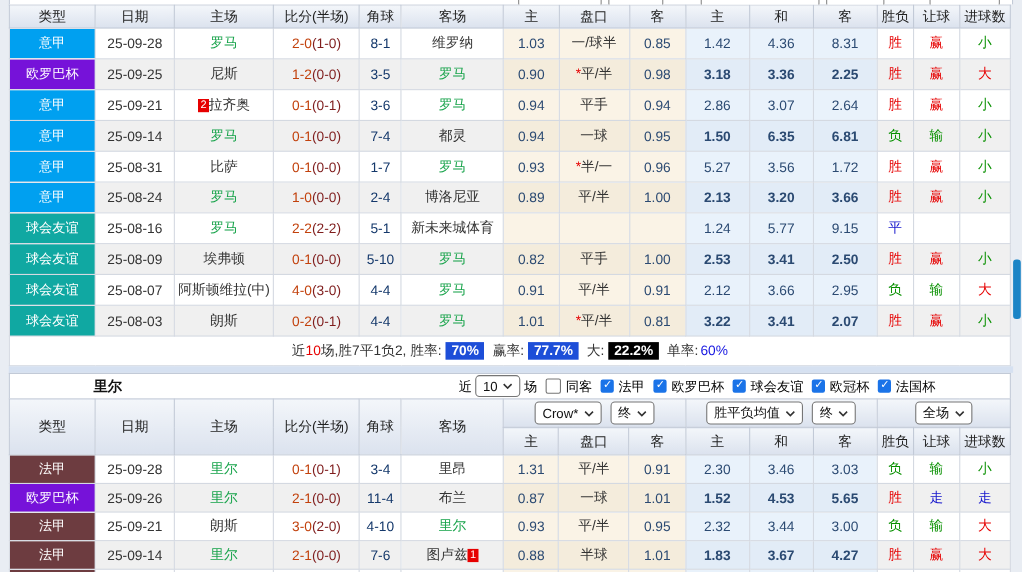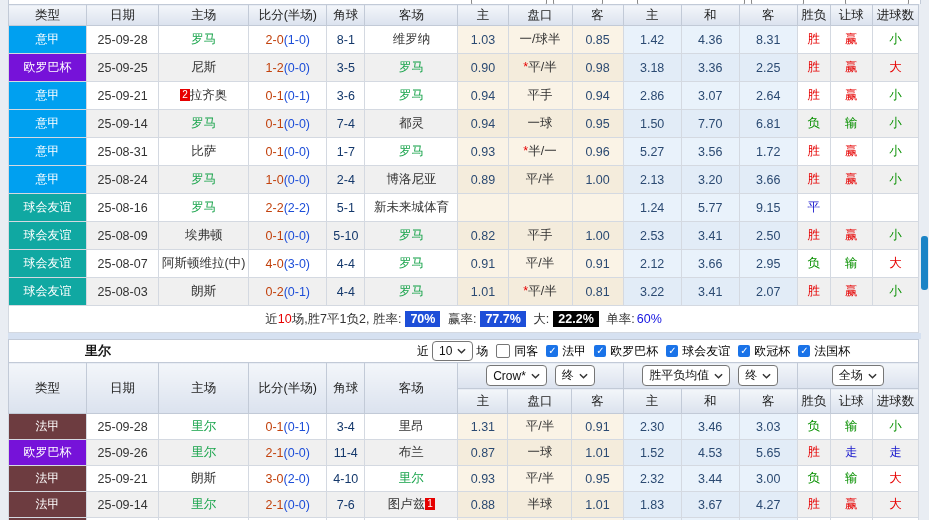--- a/index.html
+++ b/index.html
@@ -24,25 +24,25 @@
   .t-roma tbody tr{height:28px}
   .t-lille tbody tr{height:26px}
   .hdr-group{height:26px}
   .hdr-labels th{height:24px}
   tr.odd td{background-color:#fff}
   tr.even td{background-color:#f0f0f0}
   td.league{color:#fff;font-size:12px;}
   td.crow{background-color:#faf3e6 !important;}
   td.eu{background-color:#e9f2fb !important;}
   tr.even td.crow{background-color:#f4ecdc !important;}
-  tr.even td.eu{background-color:#e2ecf7 !important;}
+  tr.even td.eu{background-color:#e2ecf7 !important;font-weight:bold;}
   .odds{color:#2b4a72;}
   .corner{color:#14386b;}
   .ft{color:#c2410c;}
-  .ht{color:#1d4ed8;}
+  .ht{color:#7f1d1d;}
   .sel-team{color:#17a34a;}
   .star{color:#e60000;}
   .r-red{color:#e60000}.r-green{color:#089000}.r-blue{color:#1414cc}
   .redcard{background:#e60000;color:#fff;font-size:10px;line-height:12px;
     padding:0 2px;display:inline-block;vertical-align:1px;}
   .summary-row td{height:26px;background:#fff;font-size:12.5px;text-align:center;}
   .red-num{color:#e60000;}
   .pct{color:#fff;font-weight:bold;padding:1px 5px;margin:0 4px;}
   .pct-red{background:#1d4ed8;}
   .pct-green{background:#000000;}
@@ -178,21 +178,21 @@
             <td class="league" style="background-color:#00a0f0">意甲</td>
             <td>25-09-14</td>
             <td><span class="sel-team">罗马</span></td>
             <td><span class="ft">0-1</span><span class="ht">(0-0)</span></td>
             <td class="corner">7-4</td>
             <td><span class="">都灵</span></td>
             <td class="crow odds">0.94</td>
             <td class="crow">一球</td>
             <td class="crow odds">0.95</td>
             <td class="eu odds">1.50</td>
-            <td class="eu odds">7.70</td>
+            <td class="eu odds">6.35</td>
             <td class="eu odds">6.81</td>
             <td class="r-green">负</td>
             <td class="r-green">输</td>
             <td class="r-green">小</td>
           </tr>
           <tr class="odd">
             <td class="league" style="background-color:#00a0f0">意甲</td>
             <td>25-08-31</td>
             <td><span class="">比萨</span></td>
             <td><span class="ft">0-1</span><span class="ht">(0-0)</span></td>

